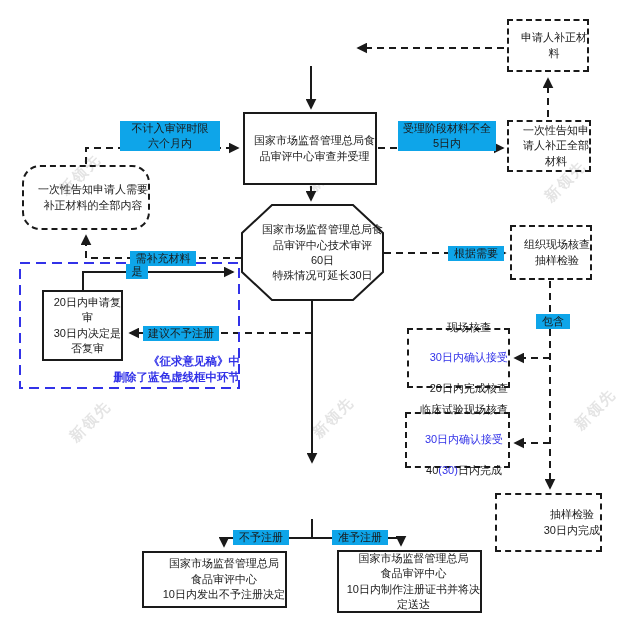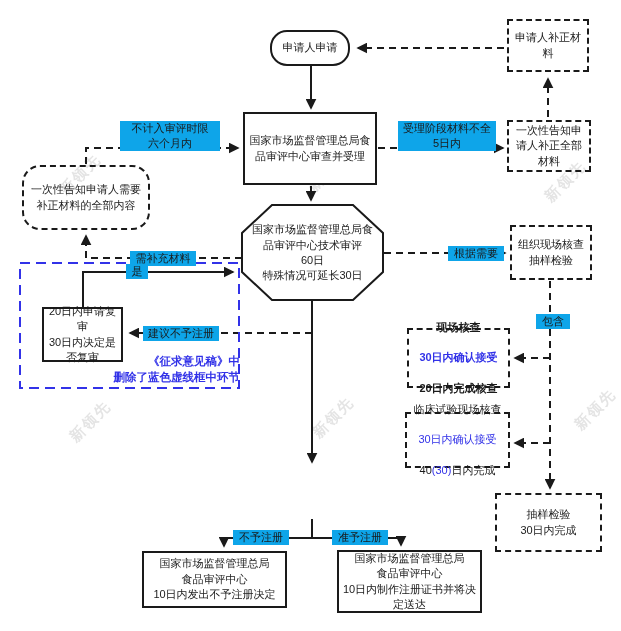--- a/index.html
+++ b/index.html
@@ -1,21 +1,21 @@
 <!DOCTYPE html>
 <html><head>
 <meta charset="utf-8">
 <style>
   html,body{margin:0;padding:0;background:#fff;}
   #stage{position:relative;width:621px;height:631px;background:#fff;overflow:hidden;
          font-family:"Liberation Sans","DejaVu Sans",sans-serif;color:#1a1a1a;}
   #connectors{position:absolute;left:0;top:0;z-index:1;}
   .wm{position:absolute;z-index:0;color:rgba(130,130,130,0.22);font-size:15px;font-weight:bold;
       transform:rotate(-45deg);letter-spacing:2px;white-space:nowrap;}
-  .box{position:absolute;z-index:2;display:flex;align-items:center;justify-content:center;
+  .box{position:absolute;z-index:2;display:flex;align-items:center;justify-content:flex-end;
        text-align:center;font-size:11px;line-height:1.4;white-space:pre-line;box-sizing:border-box;}
   .solid{border:2px solid #1a1a1a;background:#fff;}
   .dashed{border:2px dashed #1a1a1a;background:transparent;}
   .pill{border-radius:17px;}
   .rnd{border-radius:18px;}
   .naked{border:none;background:transparent;}
   .lbl{position:absolute;z-index:2;background:#0ea5e9;text-align:center;font-size:11px;
        line-height:1.35;white-space:pre-line;padding:0 2px;}
   .blue{color:#3232e8;}
   .bluebold{color:#3232e8;font-weight:bold;}
@@ -62,21 +62,20 @@
         <line x1="550" y1="443" x2="515" y2="443" marker-end="url(#ah)"></line>
         <line x1="312" y1="333" x2="130" y2="333" marker-end="url(#ah)"></line>
       </g>
 
       <polygon points="272,205 353,205 383,233 383,272 353,300 272,300 242,272 242,233" fill="#ffffff"></polygon>
 
       <rect x="20" y="263" width="219" height="125" stroke="#3232e8" stroke-dasharray="10 6"></rect>
     </g>
   </svg>
 
-  <div class="box solid pill" style="left:270px;top:30px;width:80px;height:36px;"><span>申请人申请</span></div>
 
   <div class="box dashed" style="left:507px;top:19px;width:82px;height:53px;"><span>申请人补正材
 料</span></div>
 
   <div class="box dashed" style="left:507px;top:120px;width:84px;height:52px;"><span>一次性告知申
 请人补正全部
 材料</span></div>
 
   <div class="box solid" style="left:243px;top:112px;width:134px;height:73px;"><span>国家市场监督管理总局食
 品审评中心审查并受理</span></div>
@@ -85,40 +84,40 @@
 补正材料的全部内容</span></div>
 
   <div class="box naked" style="left:242px;top:208px;width:141px;height:90px;"><span>国家市场监督管理总局食
 品审评中心技术审评
 60日
 特殊情况可延长30日</span></div>
 
   <div class="box dashed" style="left:510px;top:225px;width:82px;height:55px;"><span>组织现场核查
 抽样检验</span></div>
 
-  <div class="box dashed stack" style="left:407px;top:328px;width:103px;height:60px;font-weight:bold;">
+  <div class="box dashed stack" style="left:407px;top:328px;width:103px;height:60px;">
     <div>
       <span>现场核查</span>
       <span class="blue">30日内确认接受</span>
       <span>20日内完成核查</span>
     </div>
   </div>
 
   <div class="box dashed stack" style="left:405px;top:412px;width:105px;height:56px;">
     <div>
       <span>临床试验现场核查</span>
       <span class="blue">30日内确认接受</span>
       <span class="inline-mix"><span>40</span><span class="blue">(30)</span><span>日内完成</span></span>
     </div>
   </div>
 
   <div class="box dashed" style="left:495px;top:493px;width:107px;height:59px;"><span>抽样检验
 30日内完成</span></div>
 
-  <div class="box solid" style="left:42px;top:307px;width:81px;height:55px;"><span>20日内申请复
+  <div class="box solid" style="left:42px;top:290px;width:81px;height:71px;"><span>20日内申请复
 审
 30日内决定是
 否复审</span></div>
 
 
   <div class="box solid" style="left:142px;top:551px;width:145px;height:57px;"><span>国家市场监督管理总局
 食品审评中心
 10日内发出不予注册决定</span></div>
 
   <div class="box solid" style="left:337px;top:550px;width:145px;height:63px;"><span>国家市场监督管理总局

